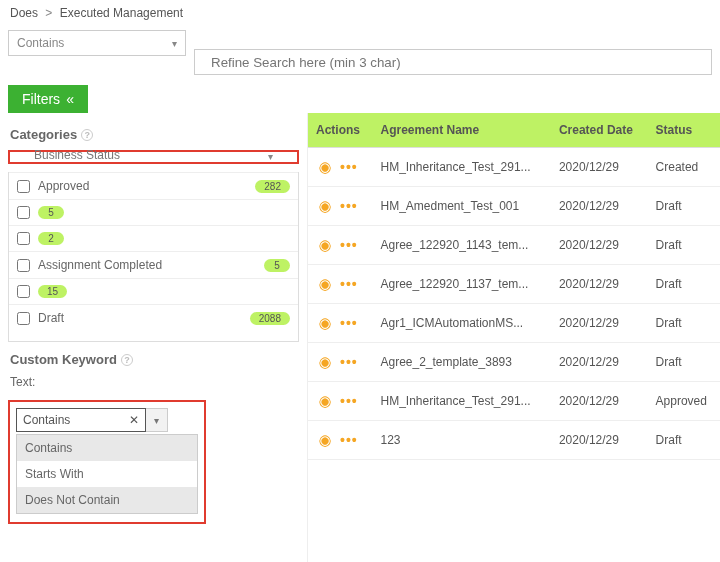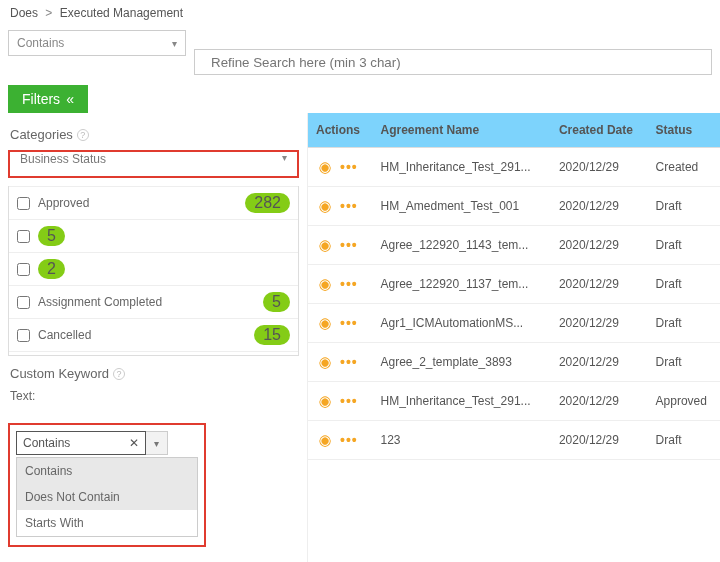--- a/index.html
+++ b/index.html
@@ -5,48 +5,48 @@
 * { box-sizing: border-box; margin: 0; padding: 0; font-family: Arial, sans-serif; }
 body { font-size: 12px; color: #555; background: #fff; width: 720px; height: 562px; overflow: hidden; }
 .breadcrumb { padding: 6px 10px; color: #555; font-size: 12px; }
 .breadcrumb span.sep { margin: 0 4px; color: #888; }
 .search-row { display: flex; gap: 8px; padding: 4px 8px 8px 8px; }
 .search-dropdown { width: 178px; border: 1px solid #ccc; height: 26px; display: flex; align-items: center; justify-content: space-between; padding: 0 8px; color: #888; }
 .search-input { flex: 1; border: 1px solid #ccc; height: 26px; padding: 0 16px; color: #888; margin-top: 19px; }
 .filters-btn { background: #3cb132; color: #fff; border: none; padding: 6px 14px; margin: 2px 0 0 8px; font-size: 14px; display: inline-flex; align-items: center; gap: 6px; cursor: pointer; }
 .main { display: flex; height: 480px; }
 .sidebar { width: 308px; padding: 8px 8px 0 8px; border-right: 1px solid #eee; position: relative; }
-.section-title { font-weight: normal; font-size: 13px; color: #666; margin: 6px 0 8px 2px; display: flex; align-items: center; gap: 4px; }
+.section-title { font-weight: bold; font-size: 13px; color: #666; margin: 6px 0 8px 2px; display: flex; align-items: center; gap: 4px; }
 .help { width: 12px; height: 12px; border: 1px solid #ccc; border-radius: 50%; display: inline-flex; align-items: center; justify-content: center; font-size: 9px; color: #bbb; }
 .red-box { border: 2px solid #e03b2f; }
-.cat-select { height: 28px; display: flex; align-items: flex-start; justify-content: space-between; padding: 0 10px; color: #777; margin-bottom: 8px; }
+.cat-select { height: 14px; display: flex; align-items: flex-end; justify-content: space-between; padding: 0 24px; color: #777; margin-bottom: 8px; }
 .chev { font-size: 10px; color: #888; }
 .cat-list { border: 1px solid #ddd; border-top: none; height: 170px; overflow-y: scroll; padding: 0; margin: 0 0 10px 0; }
 .cat-list::-webkit-scrollbar { width: 10px; }
 .cat-list::-webkit-scrollbar-track { background: #f0f0f0; }
 .cat-list::-webkit-scrollbar-thumb { background: #bbb; border-radius: 4px; }
 .cat-item { display: flex; align-items: center; padding: 6px 8px; gap: 8px; border-top: 1px solid #eee; }
 .cat-item input[type=checkbox] { width: 13px; height: 13px; }
 .cat-item .cat-label { flex: 1; color: #666; font-size: 12px; }
-.badge { background: #84cc16; color: #555; border-radius: 12px; padding: 1px 9px; font-size: 16px; min-width: 26px; text-align: center; }
-.text-label { margin: 4px 0 20px 2px; color: #666; }
+.badge { background: #bef264; color: #555; border-radius: 12px; padding: 1px 9px; font-size: 10px; min-width: 26px; text-align: center; }
+.text-label { margin: 4px 0 11px 2px; color: #666; }
 .dropdown-wrap { padding: 6px 6px 8px 6px; width: 198px; }
 .contains-input { display: flex; align-items: center; }
 .contains-input .tbox { border: 1px solid #555; height: 24px; width: 130px; display: flex; align-items: center; justify-content: space-between; padding: 0 6px; color: #555; }
 .contains-input .dd-btn { width: 22px; height: 24px; border: 1px solid #ccc; border-left: none; background: #f2f2f2; display: flex; align-items: center; justify-content: center; color: #777; font-size: 10px; }
 .dd-list { border: 1px solid #ccc; margin-top: 2px; background: #fff; }
 .dd-item { padding: 6px 8px; color: #666; font-size: 12px; cursor: pointer; }
 .dd-item.hover { background: #e8e8e8; }
 .content { flex: 1; display: flex; flex-direction: column; position: relative; }
 .content-scroll { overflow-y: scroll; height: 100%; }
 .content-scroll::-webkit-scrollbar { width: 10px; }
 .content-scroll::-webkit-scrollbar-track { background: #f8f8f8; }
 .content-scroll::-webkit-scrollbar-thumb { background: #fff; }
 table { width: 100%; border-collapse: collapse; font-size: 12px; }
-th { text-align: left; background: #7dd3fc; padding: 10px 8px; color: #555; font-weight: bold; border-bottom: 1px solid #ddd; }
+th { text-align: left; background: #bef264; padding: 10px 8px; color: #555; font-weight: bold; border-bottom: 1px solid #ddd; }
 td { padding: 10px 8px; border-bottom: 1px solid #eee; color: #555; vertical-align: middle; }
 .actions-cell { white-space: nowrap; }
 .eye { display: inline-block; width: 18px; text-align: center; color: #f5a623; font-size: 15px; }
 .dots { display: inline-block; color: #f5a623; font-weight: bold; letter-spacing: 1px; margin-left: 6px; font-size: 14px; }
 .paginator { position: absolute; bottom: 4px; left: 14px; right: 10px; display: flex; align-items: center; gap: 4px; background: #fff; padding-top: 8px; }
 .pbtn { width: 24px; height: 24px; border: 1px solid #ddd; background: #fff; display: inline-flex; align-items: center; justify-content: center; color: #777; font-size: 11px; cursor: pointer; }
 .pbtn.active { background: #f0f0f0; }
 .pellipsis { padding: 0 4px; color: #777; }
 .psize { margin-left: auto; width: 46px; height: 24px; border: 1px solid #ddd; display: flex; align-items: center; justify-content: space-between; padding: 0 6px; color: #555; }
 </style>
@@ -98,21 +98,20 @@
           <input type="checkbox" style="">
           <span class="badge">2</span>
         </div>
         <div class="cat-item">
           <input type="checkbox" style="">
           <span class="cat-label">Assignment Completed</span>
           <span class="badge">5</span>
         </div>
         <div class="cat-item">
           <input type="checkbox" style="">
-          <span class="cat-label">Cancelled</span>
           <span class="badge">15</span>
         </div>
         <div class="cat-item">
           <input type="checkbox" style="">
           <span class="cat-label">Draft</span>
           <span class="badge">2088</span>
         </div>
       </div>
 
     <div class="section-title">
@@ -123,22 +122,22 @@
     <div class="dropdown-wrap red-box">
       <div class="contains-input">
         <div class="tbox">
           <span>Contains</span>
           <span>✕</span>
         </div>
         <div class="dd-btn">▾</div>
       </div>
       <div class="dd-list" id="dd-list">
           <div class="dd-item hover">Contains</div>
+          <div class="dd-item">Starts With</div>
           <div class="dd-item hover">Does Not Contain</div>
-          <div class="dd-item">Starts With</div>
         </div>
     </div>
   </div>
 
   <div class="content">
     <div class="content-scroll">
     <table>
       <thead>
             <tr>
         <th>Actions</th>

